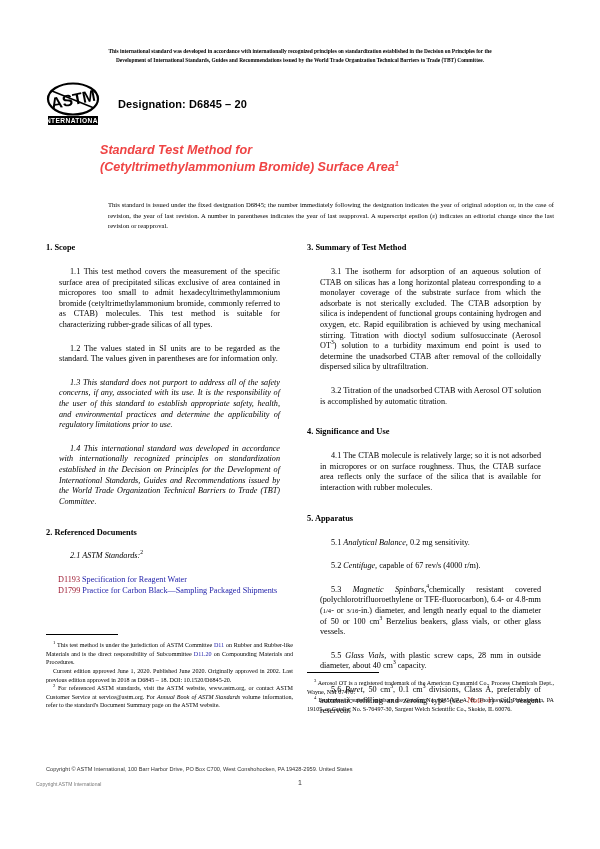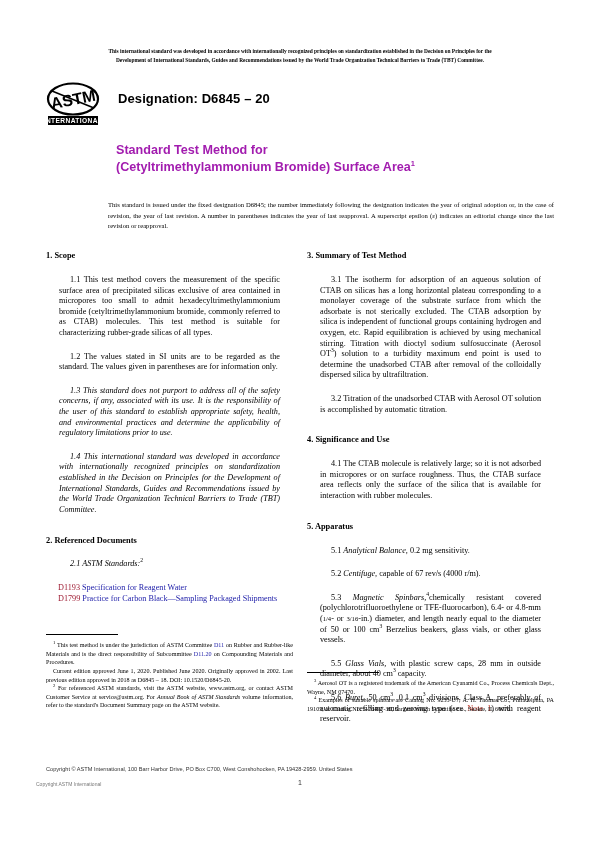--- a/index.html
+++ b/index.html
@@ -49,58 +49,59 @@
     position: absolute;
     left: 0;
     top: 0;
     width: 58px;
     height: 46px;
   }
   .astm-logo svg { display: block; }
   .designation {
     position: absolute;
     left: 72px;
-    top: 9px;
-    font-family: "Liberation Sans", sans-serif;
-    font-size: 13px;
+    top: 16px;
+    font-family: "Liberation Sans", sans-serif;
+    font-size: 11px;
     font-weight: bold;
     letter-spacing: 0.1px;
     color: #000;
   }
 
   
   .title-block {
     position: absolute;
-    left: 116px;
+    left: 100px;
     top: 142px;
     width: 446px;
     font-family: "Liberation Sans", sans-serif;
     font-weight: bold;
     font-size: 12.6px;
     line-height: 1.38;
-    color: #a21caf;
+    color: #ef4444;
+    font-style: italic;
   }
   .title-block sup { font-size: 7.5px; vertical-align: super; }
 
   
   .issue-note {
     position: absolute;
     left: 108px;
     top: 200px;
     width: 446px;
     font-size: 6.6px;
     line-height: 1.62;
     text-align: justify;
     color: #000;
   }
 
   
   .col {
     position: absolute;
-    top: 251px;
+    top: 243px;
     width: 247px;
     font-size: 8.2px;
     line-height: 1.295;
     text-align: justify;
     color: #000;
   }
   .col-left  { left: 46px; }
   .col-right { left: 307px; }
 
   h2.sec {

